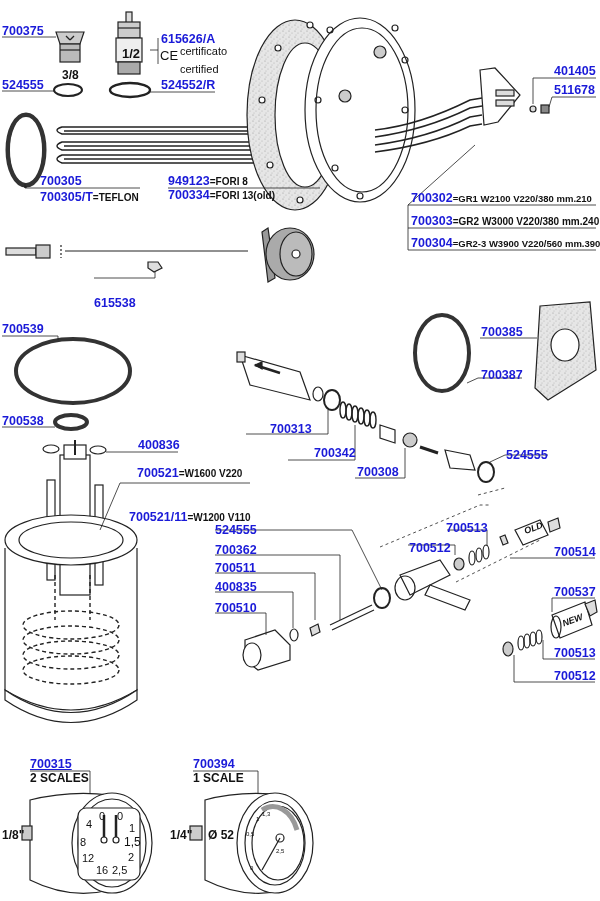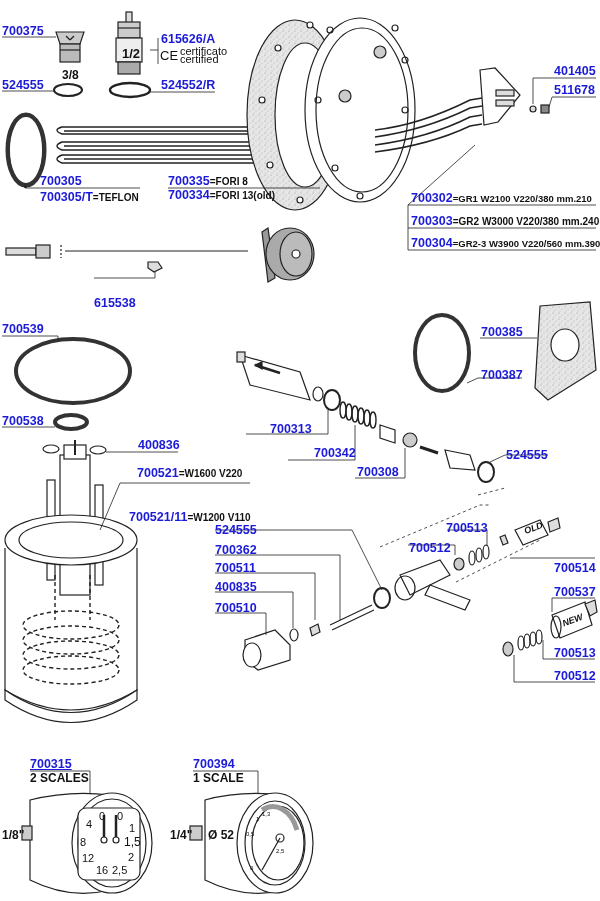--- a/index.html
+++ b/index.html
@@ -281,26 +281,26 @@
   </g>
 </svg>
 
 <div class="lbl" style="left:2px;top:24px;"><a>700375</a></div>
 <div class="lbl" style="left:2px;top:78px;"><a>524555</a></div>
 <div class="blk" style="left:62px;top:69px;">3/8</div>
 <div class="blk" style="left:122px;top:48px;font-size:13px;">1/2</div>
 <div class="lbl" style="left:161px;top:32px;"><a>615626/A</a></div>
 <div class="blk" style="left:160px;top:50px;font-size:13px;font-weight:normal;">CE</div>
 <div class="blk small" style="left:180px;top:45px;">certificato</div>
-<div class="blk small" style="left:180px;top:53px;">certified</div>
+<div class="blk small" style="left:180px;top:63px;">certified</div>
 <div class="lbl" style="left:161px;top:78px;"><a>524552/R</a></div>
 
 <div class="lbl" style="left:40px;top:174px;"><a>700305</a></div>
 <div class="lbl" style="left:40px;top:190px;"><a>700305/T</a><span class="note">=TEFLON</span></div>
-<div class="lbl" style="left:168px;top:174px;"><a>700335</a><span class="note">=FORI 8</span></div>
+<div class="lbl" style="left:168px;top:174px;"><a>949123</a><span class="note">=FORI 8</span></div>
 <div class="lbl" style="left:168px;top:188px;"><a>700334</a><span class="note">=FORI 13(old)</span></div>
 
 <div class="lbl" style="left:554px;top:64px;"><a>401405</a></div>
 <div class="lbl" style="left:554px;top:83px;"><a>511678</a></div>
 <div class="lbl" style="left:411px;top:191px;"><a>700302</a><span class="note" style="font-size:9.5px;">=GR1  W2100  V220/380  mm.210</span></div>
 <div class="lbl" style="left:411px;top:214px;"><a>700303</a><span class="note" style="font-size:10px;">=GR2  W3000  V220/380  mm.240</span></div>
 <div class="lbl" style="left:411px;top:236px;"><a>700304</a><span class="note" style="font-size:9.5px;">=GR2-3  W3900  V220/560  mm.390</span></div>
 <div class="lbl" style="left:94px;top:264px;margin-top:32px;"><a>615538</a></div>
 
 <div class="lbl" style="left:2px;top:322px;"><a>700539</a></div>
@@ -316,21 +316,21 @@
 <div class="lbl" style="left:357px;top:465px;"><a>700308</a></div>
 <div class="lbl" style="left:506px;top:448px;"><a>524555</a></div>
 
 <div class="lbl" style="left:215px;top:523px;"><a>524555</a></div>
 <div class="lbl" style="left:215px;top:543px;"><a>700362</a></div>
 <div class="lbl" style="left:215px;top:561px;"><a>700511</a></div>
 <div class="lbl" style="left:215px;top:580px;"><a>400835</a></div>
 <div class="lbl" style="left:215px;top:601px;"><a>700510</a></div>
 <div class="lbl" style="left:409px;top:541px;"><a>700512</a></div>
 <div class="lbl" style="left:446px;top:521px;"><a>700513</a></div>
-<div class="lbl" style="left:554px;top:545px;margin-top:16px;"><a>700514</a></div>
+<div class="lbl" style="left:554px;top:545px;"><a>700514</a></div>
 <div class="lbl" style="left:554px;top:585px;"><a>700537</a></div>
 <div class="lbl" style="left:554px;top:646px;"><a>700513</a></div>
 <div class="lbl" style="left:554px;top:669px;"><a>700512</a></div>
 <div class="blk" style="left:524px;top:522px;font-style:italic;font-size:9px;transform:rotate(-20deg);">OLD</div>
 <div class="blk" style="left:562px;top:614px;font-style:italic;font-size:9px;transform:rotate(-20deg);">NEW</div>
 
 <div class="lbl" style="left:30px;top:757px;text-decoration:underline;"><a>700315</a></div>
 <div class="blk" style="left:30px;top:772px;">2 SCALES</div>
 <div class="lbl" style="left:193px;top:757px;"><a>700394</a></div>
 <div class="blk" style="left:193px;top:772px;">1 SCALE</div>

